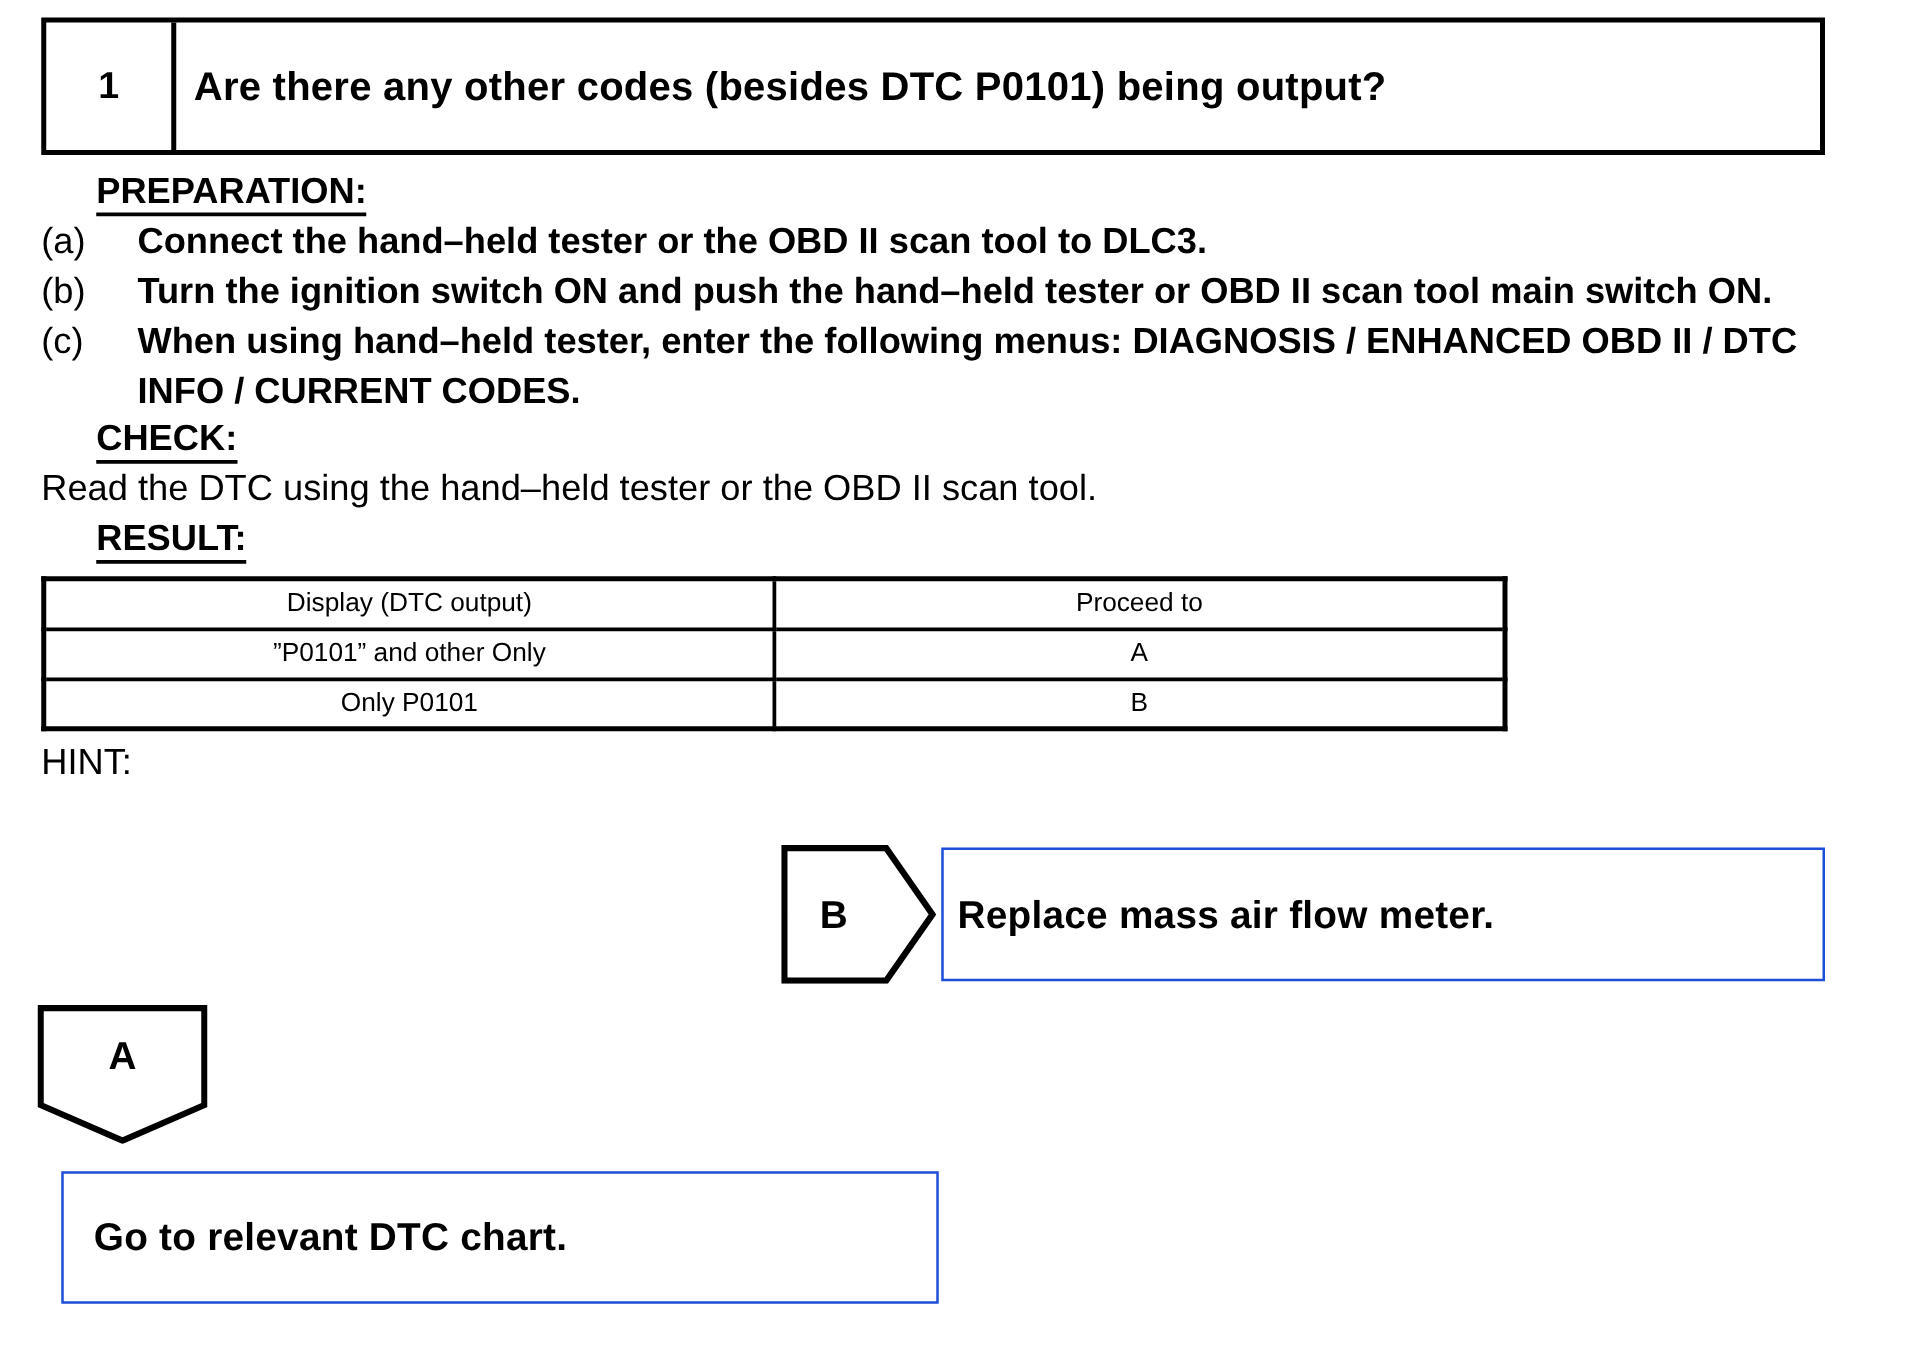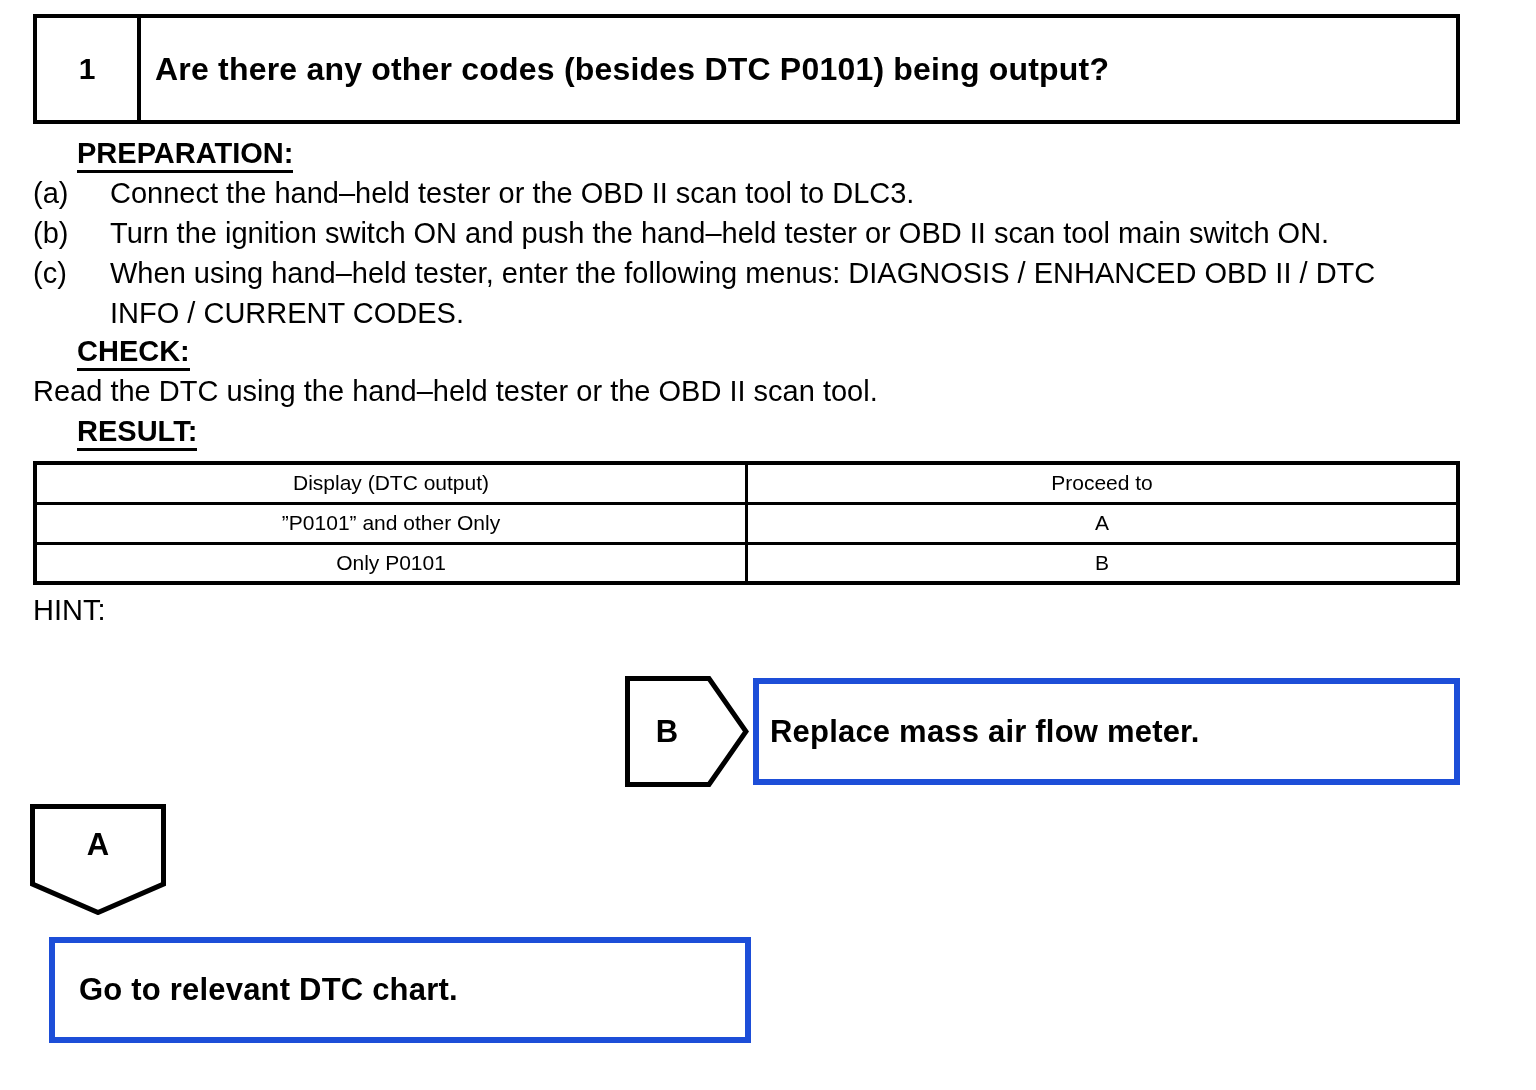--- a/index.html
+++ b/index.html
@@ -52,27 +52,27 @@
     font-weight: bold;
     margin-left: 44px;
   }
   .heading .u {
     display: inline-block;
     border-bottom: 3px solid #000;
     padding-bottom: 0px;
     line-height: 34px;
   }
   .lst-label { position: absolute; left: 33px; }
-  .lst-text  { position: absolute; left: 110px; }
+  .lst-text  { position: absolute; left: 110px; font-weight: bold; }
 
   
   table.result {
     position: absolute;
     left: 33px; top: 461px;
-    width: 1427px;
+    width: 1173px;
     border-collapse: collapse;
     table-layout: fixed;
     background: #fff;
   }
   table.result td {
     border: 3px solid #000;
     height: 40px;
     text-align: center;
     vertical-align: middle;
     font-size: 21px;
@@ -82,21 +82,21 @@
   
   .connector { position: absolute; }
   .connector svg { position: absolute; left: 0; top: 0; }
   .connector .lbl {
     position: absolute; left: 0; top: 0;
     display: flex; align-items: center; justify-content: center;
     font-weight: bold; font-size: 31px;
   }
   .action-box {
     position: absolute;
-    border: 6px solid #1d4ed8;
+    border: 2px solid #1d4ed8;
     display: flex; align-items: center;
     font-weight: bold; font-size: 31px;
     background: #fff;
     letter-spacing: 0.2px;
   }
   .box-b { left: 753px; top: 678px; width: 707px; height: 107px; padding-left: 11px; }
   .box-a { left: 33px; top: 937px; width: 702px; height: 106px; padding-left: 24px; margin-left: 16px; }
   .conn-b { left: 625px; top: 676px; width: 124px; height: 111px; }
   .conn-b .lbl { width: 84px; height: 111px; }
   .conn-a { left: 30px; top: 804px; width: 136px; height: 111px; }

